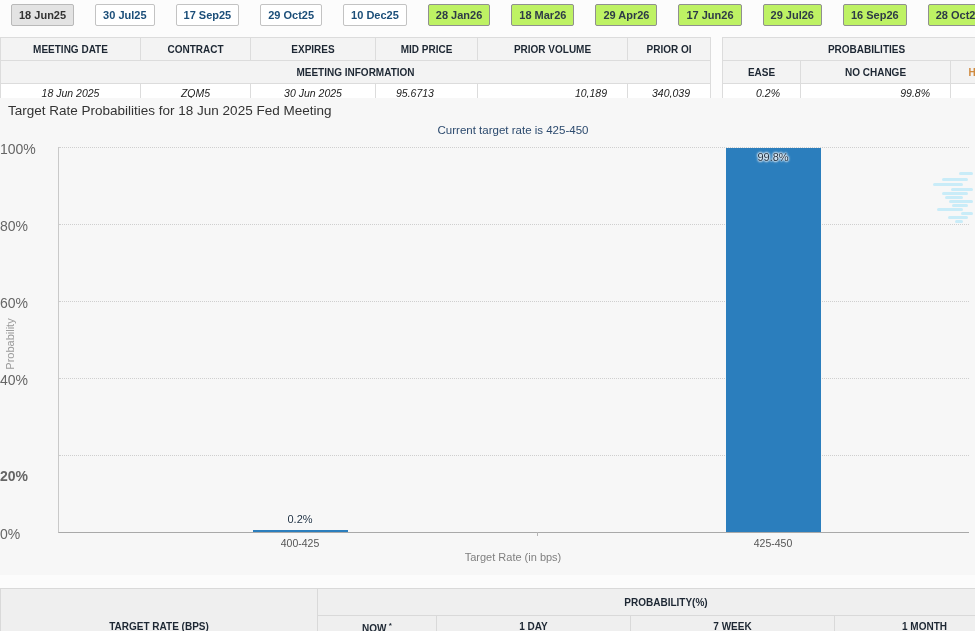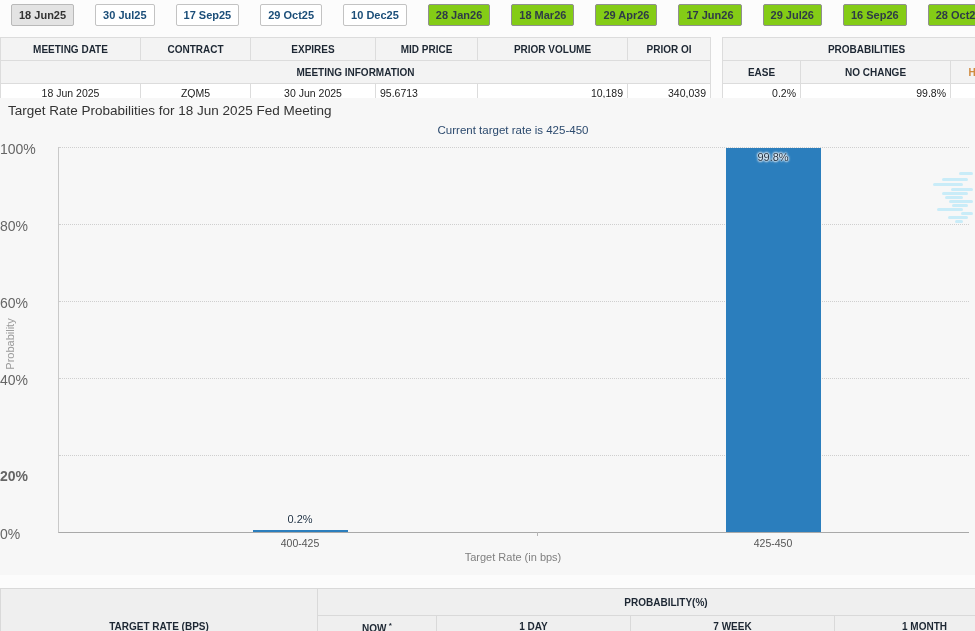--- a/index.html
+++ b/index.html
@@ -4,28 +4,28 @@
 <style>
   html,body{margin:0;padding:0;}
   body{font-family:"Liberation Sans","DejaVu Sans",sans-serif;background:#fff;}
   .page{position:relative;width:975px;height:631px;overflow:hidden;background:#fcfcfc;}
 
   
   .tab-bar{position:absolute;left:11px;top:4px;display:flex;gap:21px;}
   .tab{height:20px;padding:0 7px;display:flex;align-items:center;font-size:11px;font-weight:bold;
        border:1px solid #c3c3c3;border-radius:2px;background:#fff;color:#1b4e79;cursor:pointer;white-space:nowrap;}
   .tab.selected{background:#e3e3e3;color:#333;border-color:#b9b9b9;}
-  .tab.future{background:#84cc16;color:#2e3b47;border-color:#909090;}
+  .tab.future{background:#bef264;color:#2e3b47;border-color:#909090;}
 
   
   table{border-collapse:collapse;table-layout:fixed;}
   .info-table{position:absolute;top:37px;background:#fff;}
   .info-table th,.info-table td{border:1px solid #dcdcdc;font-size:10px;overflow:hidden;white-space:nowrap;}
   .info-table th{background:#f3f3f3;color:#1d2733;font-weight:bold;height:20px;text-align:center;}
-  .info-table td{height:18px;color:#222;font-size:10.5px;padding:0 4px;}
+  .info-table td{height:18px;color:#222;font-size:10.5px;padding:0 20px;font-style:italic;}
   .mi-table{left:0;width:710px;}
   .prob-table{left:722px;width:288px;}
   th.hike{color:#d08a3e;}
 
   
   .chart-section{position:absolute;left:0;top:98px;width:975px;height:477px;background:#f7f7f7;}
   .chart-title{position:absolute;left:8px;top:5px;font-size:13.5px;color:#333;}
   .chart-subtitle{position:absolute;left:58px;top:26px;width:910px;text-align:center;font-size:11.5px;color:#2c4a6e;}
   .plot{position:absolute;left:58px;top:49px;width:910px;height:385px;
         border-left:1px solid #c9c9c9;border-bottom:1px solid #a9a9a9;}

